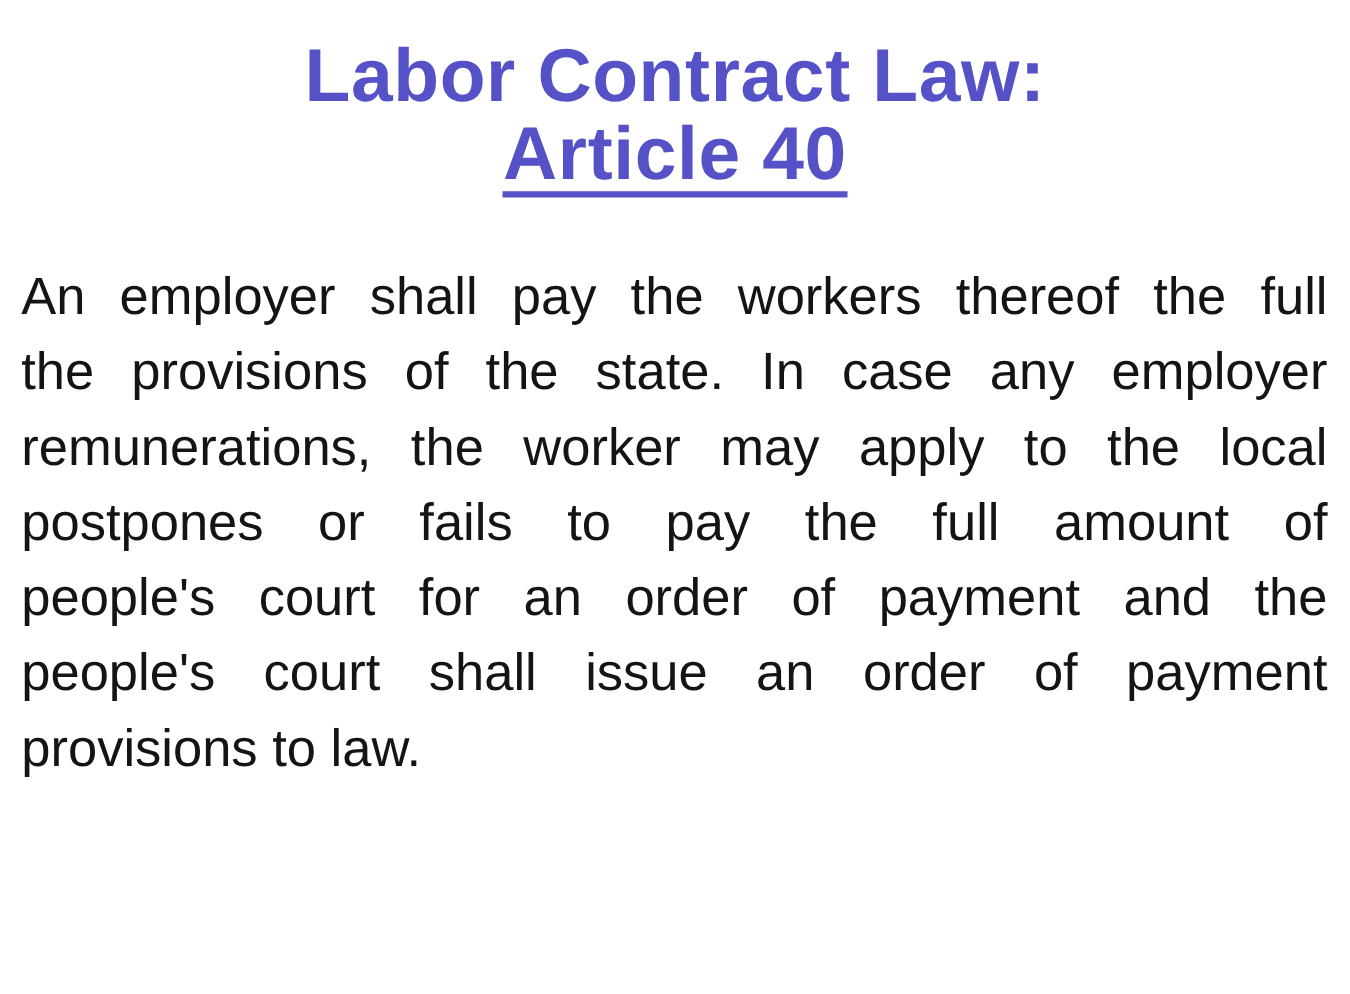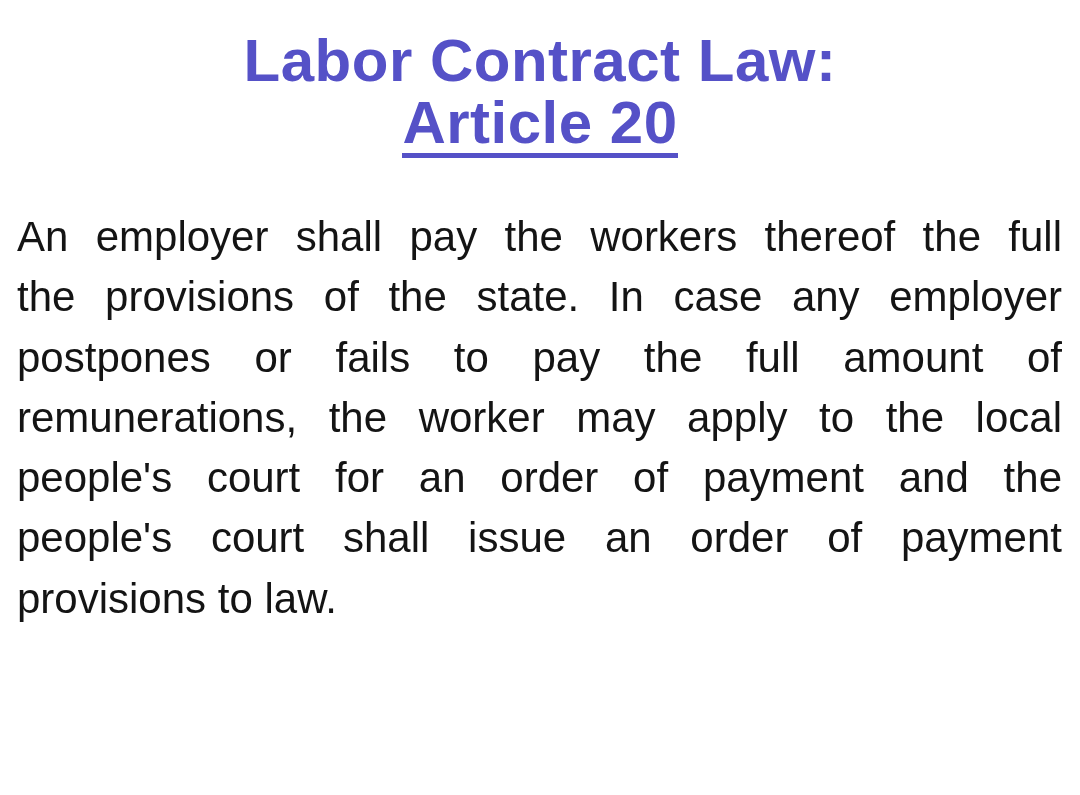--- a/index.html
+++ b/index.html
@@ -48,27 +48,27 @@
   }
 </style>
 </head>
 <body>
 
 <div id="slide" style="background: rgb(255, 255, 255);">
 
   <div class="title-block" id="title-block" style="color: rgb(85, 81, 199);">
     <div class="title-line">Labor Contract Law:</div>
     <div class="title-line">
-      <span class="title-underlined">Article 20</span>
+      <span class="title-underlined">Article 40</span>
     </div>
   </div>
 
   <div class="body-block" style="color: rgb(20, 20, 20);">
     <div class="body-line">An employer shall pay the workers thereof the full</div>
     <div class="body-line">the provisions of the state. In case any employer</div>
+    <div class="body-line">remunerations, the worker may apply to the local</div>
     <div class="body-line">postpones or fails to pay the full amount of</div>
-    <div class="body-line">remunerations, the worker may apply to the local</div>
     <div class="body-line">people's court for an order of payment and the</div>
     <div class="body-line">people's court shall issue an order of payment</div>
     <div class="body-line last">provisions to law.</div>
   </div>
 
 </div>
 
 </body></html>

